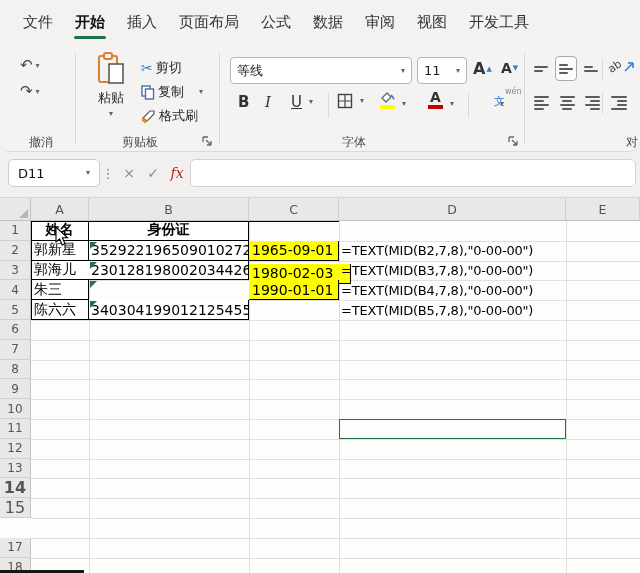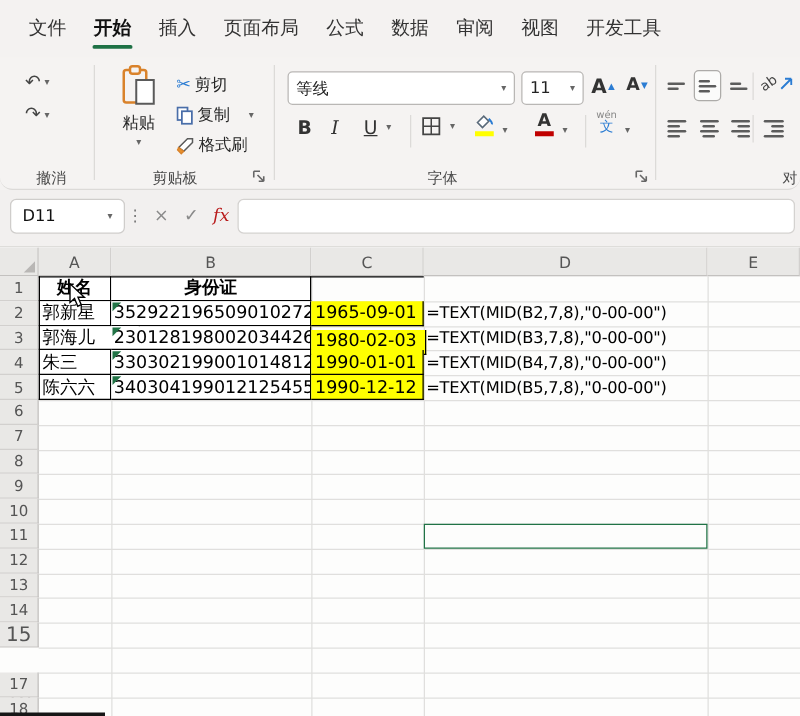--- a/index.html
+++ b/index.html
@@ -165,21 +165,21 @@
     <div class="underbar" style="background:#ffff00;"></div>
   </div>
   <span class="chev" style="position:absolute; left:402px; top:54px;">▾</span>
   <div style="position:absolute; left:428px; top:44px; display:flex; flex-direction:column; align-items:center;">
     <span style="font-size:14px; font-weight:bold; color:#333; line-height:1;">A</span>
     <div class="underbar" style="background:#c00000;"></div>
   </div>
   <span class="chev" style="position:absolute; left:450px; top:54px;">▾</span>
   <div class="vsep" style="left:468px; top:46px; height:26px;"></div>
   <div style="position:absolute; left:477px; top:42px; display:flex; flex-direction:column; align-items:center; line-height:1;">
-    <span style="font-size:8px; color:#888;">wén</span>
+    <span style="font-size:8px; color:#888;margin-left:28px;">wén</span>
     <span style="font-size:11px; color:#2b7cd3;">文</span>
   </div>
   <span class="chev" style="position:absolute; left:500px; top:54px;">▾</span>
   <div class="grouplabel" style="left:330px; width:48px;">字体</div>
   <svg class="launcher" style="left:508px;" viewBox="0 0 11 11">
     <path d="M1 1 L1 6 M1 1 L6 1" stroke="#666" stroke-width="1.3" fill="none"></path>
     <path d="M4 4 L9 9 M9 9 L9 5 M9 9 L5 9" stroke="#666" stroke-width="1.3" fill="none"></path>
   </svg>
   <div class="vsep" style="left:524px;"></div>
 
@@ -256,21 +256,21 @@
     <div class="hdr rowhdr" style="top: 82.4px; height: 19.8px; font-size: 12px;">4</div>
     <div class="hdr rowhdr" style="top: 102.2px; height: 19.8px; font-size: 12px;">5</div>
     <div class="hdr rowhdr" style="top: 122px; height: 19.8px; font-size: 12px;">6</div>
     <div class="hdr rowhdr" style="top: 141.8px; height: 19.8px; font-size: 12px;">7</div>
     <div class="hdr rowhdr" style="top: 161.6px; height: 19.8px; font-size: 12px;">8</div>
     <div class="hdr rowhdr" style="top: 181.4px; height: 19.8px; font-size: 12px;">9</div>
     <div class="hdr rowhdr" style="top: 201.2px; height: 19.8px; font-size: 12px;">10</div>
     <div class="hdr rowhdr" style="top: 221px; height: 19.8px; font-size: 12px;">11</div>
     <div class="hdr rowhdr" style="top: 240.8px; height: 19.8px; font-size: 12px;">12</div>
     <div class="hdr rowhdr" style="top: 260.6px; height: 19.8px; font-size: 12px;">13</div>
-    <div class="hdr rowhdr" style="top: 280.4px; height: 19.8px; font-size: 12px;">14</div>
+    <div class="hdr rowhdr" style="top: 280.4px; height: 19.8px; font-size: 16px; font-weight: bold;">14</div>
     <div class="hdr rowhdr" style="top: 300.2px; height: 19.8px; font-size: 16px;">15</div>
     <div class="hdr rowhdr" style="top: 333px; height: 19.8px; font-size: 16px; margin-top: 16px;">16</div>
     <div class="hdr rowhdr" style="top: 339.8px; height: 19.8px; font-size: 12px;">17</div>
     <div class="hdr rowhdr" style="top: 359.6px; height: 19.8px; font-size: 12px;">18</div>
     <div class="gl" style="left: 89px; top: 23px; width: 1px; height: 352px;"></div>
     <div class="gl" style="left: 249px; top: 23px; width: 1px; height: 352px;"></div>
     <div class="gl" style="left: 339px; top: 23px; width: 1px; height: 352px;"></div>
     <div class="gl" style="left: 566px; top: 23px; width: 1px; height: 352px;"></div>
     <div class="gl" style="left: 31px; top: 42.8px; width: 609px; height: 1px;"></div>
     <div class="gl" style="left: 31px; top: 62.6px; width: 609px; height: 1px;"></div>
@@ -291,31 +291,29 @@
     <div class="gl" style="left: 31px; top: 359.6px; width: 609px; height: 1px;"></div>
     <div class="cell bordered hd" style="left: 31px; top: 23px; width: 58px; height: 19.8px;">姓名</div>
     <div class="cell bordered hd" style="left: 89px; top: 23px; width: 160px; height: 19.8px;">身份证</div>
     <div class="cell bordered left" style="left: 31px; top: 42.8px; width: 58px; height: 19.8px;">郭新星</div>
     <div class="cell bordered left" style="left: 89px; top: 42.8px; width: 160px; height: 19.8px; padding-left: 2px;">352922196509010272</div>
     <div class="cell bordered left yellow" style="left: 249px; top: 42.8px; width: 90px; height: 19.8px;">1965-09-01</div>
     <div class="cell formula left" style="left: 339px; top: 42.8px; width: 227px; height: 19.8px;">=TEXT(MID(B2,7,8),"0-00-00")</div>
     <div class="tri" style="left: 90px; top: 43.8px; border-top: 7px solid rgb(33, 115, 70);"></div>
     <div class="cell bordered left" style="left: 31px; top: 62.6px; width: 81px; height: 19.8px;">郭海儿</div>
     <div class="cell bordered left" style="left: 89px; top: 62.6px; width: 160px; height: 19.8px; padding-left: 2px;">230128198002034426</div>
-    <div class="cell bordered left yellow" style="left: 249px; top: 66px; width: 92px; height: 19.8px;">1980-02-03</div>
+    <div class="cell bordered left yellow" style="left: 249px; top: 66px; width: 102px; height: 19.8px;">1980-02-03</div>
     <div class="cell formula left" style="left: 339px; top: 62.6px; width: 227px; height: 19.8px;">=TEXT(MID(B3,7,8),"0-00-00")</div>
     <div class="tri" style="left: 90px; top: 63.6px; border-top: 7px solid rgb(33, 115, 70);"></div>
     <div class="cell bordered left" style="left: 31px; top: 82.4px; width: 58px; height: 19.8px;">朱三</div>
-    <div class="cell bordered left" style="left: 89px; top: 82.4px; width: 160px; height: 19.8px; padding-left: 2px;">330302199001014812</div>
     <div class="cell bordered left yellow" style="left: 249px; top: 82.4px; width: 90px; height: 19.8px;">1990-01-01</div>
     <div class="cell formula left" style="left: 339px; top: 82.4px; width: 227px; height: 19.8px;">=TEXT(MID(B4,7,8),"0-00-00")</div>
     <div class="tri" style="left: 90px; top: 83.4px; border-top: 7px solid rgb(33, 115, 70);"></div>
     <div class="cell bordered left" style="left: 31px; top: 102.2px; width: 58px; height: 19.8px;">陈六六</div>
     <div class="cell bordered left" style="left: 89px; top: 102.2px; width: 160px; height: 19.8px; padding-left: 2px;">340304199012125455</div>
-    <div class="cell bordered left yellow" style="left: 249px; top: 102.2px; width: 90px; height: 19.8px;">1990-12-12</div>
     <div class="cell formula left" style="left: 339px; top: 102.2px; width: 227px; height: 19.8px;">=TEXT(MID(B5,7,8),"0-00-00")</div>
     <div class="tri" style="left: 90px; top: 103.2px; border-top: 7px solid rgb(33, 115, 70);"></div>
     <div class="tline" style="left: 31px; top: 23px; width: 308px; height: 1px;"></div>
     <div class="tline" style="left: 31px; top: 23px; width: 1px; height: 99px;"></div>
     <div class="selbox" style="left: 339px; top: 221px; width: 227px; height: 19.8px; border-color: rgb(33, 115, 70);"></div>
   </div>
 
 <svg class="cursor" style="left:55px; top:226px;" width="15" height="21" viewBox="0 0 15 21">
   <path d="M1 1 L1 16 L4.6 12.8 L7.2 19 L10 17.8 L7.4 11.8 L12.5 11.8 Z" fill="#fff" stroke="#000" stroke-width="1.1"></path>
 </svg>

